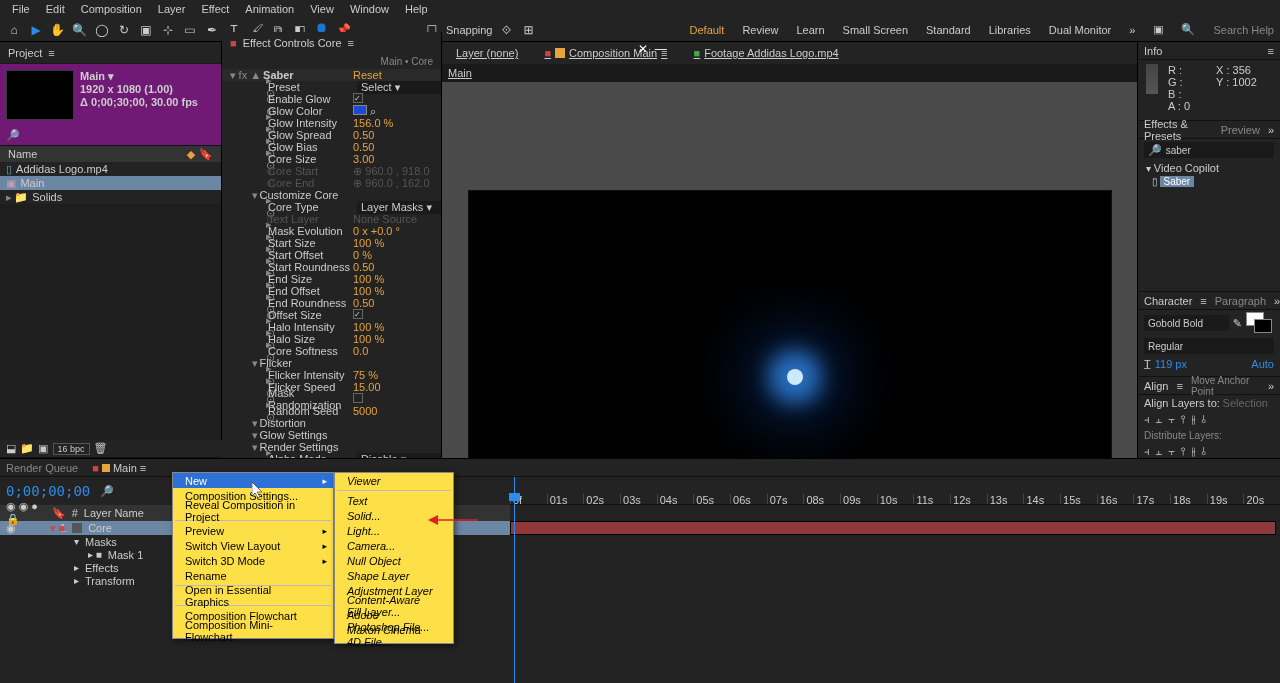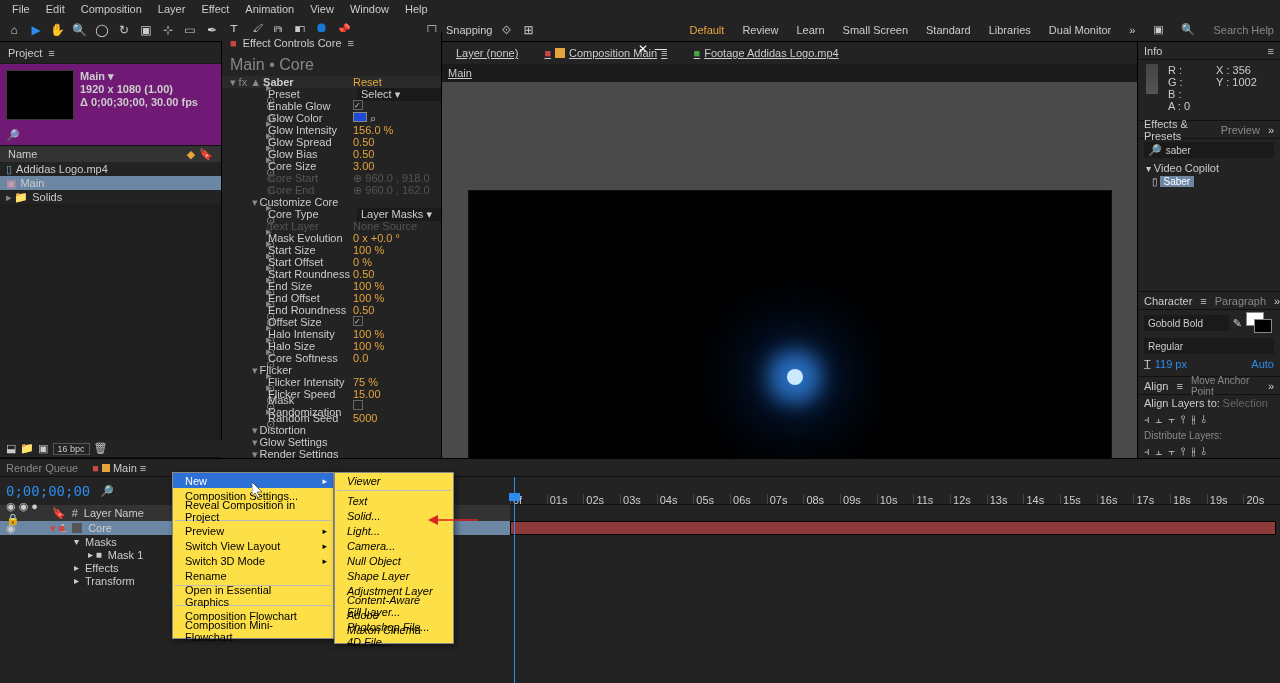--- a/index.html
+++ b/index.html
@@ -18,21 +18,21 @@
 .project-thumb { display:flex; padding:6px; gap:6px; }
 .thumb-box { width:68px; height:50px; background:#000; border:1px solid #3a3a3a; }
 .thumb-info { font-size:10px; color:#888; line-height:13px;font-weight:bold; }
 .search-row { height:20px; display:flex; align-items:center; padding:0 6px; border-bottom:1px solid #111; }
 .name-header { height:16px; background:#333; display:flex; align-items:center; padding:0 8px; font-size:10px; }
 .project-items { background:#232323; flex:1; }
 .project-item { height:14px; display:flex; align-items:center; padding:0 6px; gap:4px; font-size:10px;}
 .project-item.sel { background:#6b87a3; color:#fff; }
 .effects-panel { flex:1; background:#232323; overflow:hidden; }
 .ec-header { height:22px; display:flex; align-items:center; padding:0 8px; gap:6px; }
-.ec-sub { padding:2px 8px; font-size:16px; color:#888; }
+.ec-sub { padding:2px 8px; font-size:10px; color:#888;text-align:right; }
 .prop-row { height:12px; display:flex; align-items:center; font-size:10px; padding-left:8px;}
 .prop-row .stopwatch { width:12px; text-align:center; color:#888; }
 .prop-row .pname { flex:1; color:#ccc; padding-left:2px;}
 .prop-row .pval { width:88px; color:#2d8ceb; }
 .prop-row .pval-orange { width:88px; color:#e6a43c; }
 .prop-row.dim .pname, .prop-row.dim .pval { color:#555; }
 .indent1 { padding-left:22px; }
 .indent2 { padding-left:36px; }
 .checkbox { width:10px; height:10px; border:1px solid #666; display:inline-block; }
 .checkbox.checked::after { content:"✓"; font-size:8px; color:#ccc; position:relative; top:-3px; }

